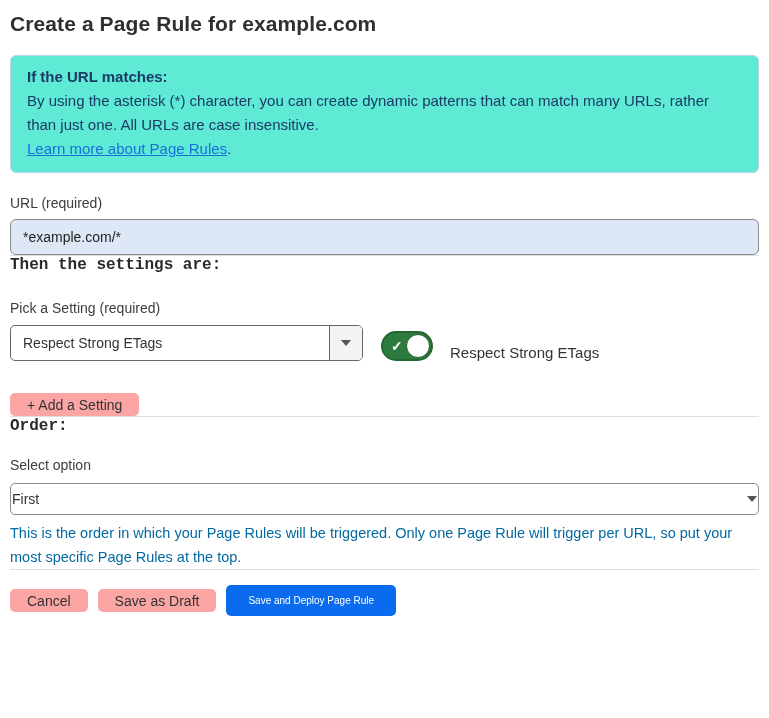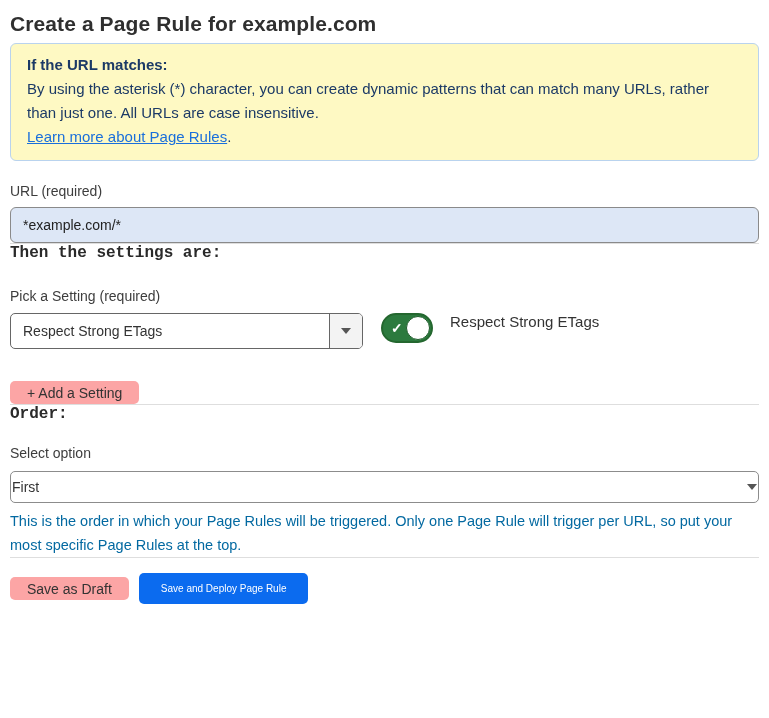--- a/index.html
+++ b/index.html
@@ -15,22 +15,22 @@
   h1.page-title {
     margin: 10px 0 0;
     font-size: 21px;
     line-height: 28px;
     font-weight: 700;
     color: #2f2f2f;
     letter-spacing: 0.1px;
   }
 
   .info-box {
-    margin-top: 5px;
-    background: #fef9c3;
+    margin-top: 17px;
+    background: #5eead4;
     border: 1px solid #b9d3ee;
     border-radius: 6px;
     padding: 9px 16px 11px;
     font-size: 15px;
     line-height: 24px;
     color: #1c3a66;
   }
   .info-box .info-heading { font-weight: 700; }
   .info-box a.info-link {
     color: #1a6fdb;
@@ -77,21 +77,21 @@
     font-family: Liberation Mono, monospace;
   }
   .settings-heading { margin-top: 22px; }
   .order-heading { margin-top: 25px; }
 
   .picker-label { margin-top: 25px; }
 
   .setting-row {
     margin-top: 8px;
     display: flex;
-    align-items: flex-start;
+    align-items: flex-end;
   }
   .setting-select {
     width: 353px;
     height: 36px;
     background: #ffffff;
     border: 1px solid #666;
     border-radius: 5px;
     display: flex;
     align-items: stretch;
     cursor: pointer;
@@ -257,17 +257,18 @@
   <div class="order-select">
     <span>First</span>
     <span class="caret"></span>
   </div>
 
   <div class="help-text">This is the order in which your Page Rules will be triggered. Only one Page Rule will trigger per URL, so put your most specific Page Rules at the top.</div>
 
   <hr class="divider divider-3">
 
   <div class="footer">
+    <button class="btn-gray">Cancel</button>
     <button class="btn-gray">Save as Draft</button>
     <button class="btn-primary">Save and Deploy Page Rule</button>
   </div>
 
 </div>
 
 </body></html>

